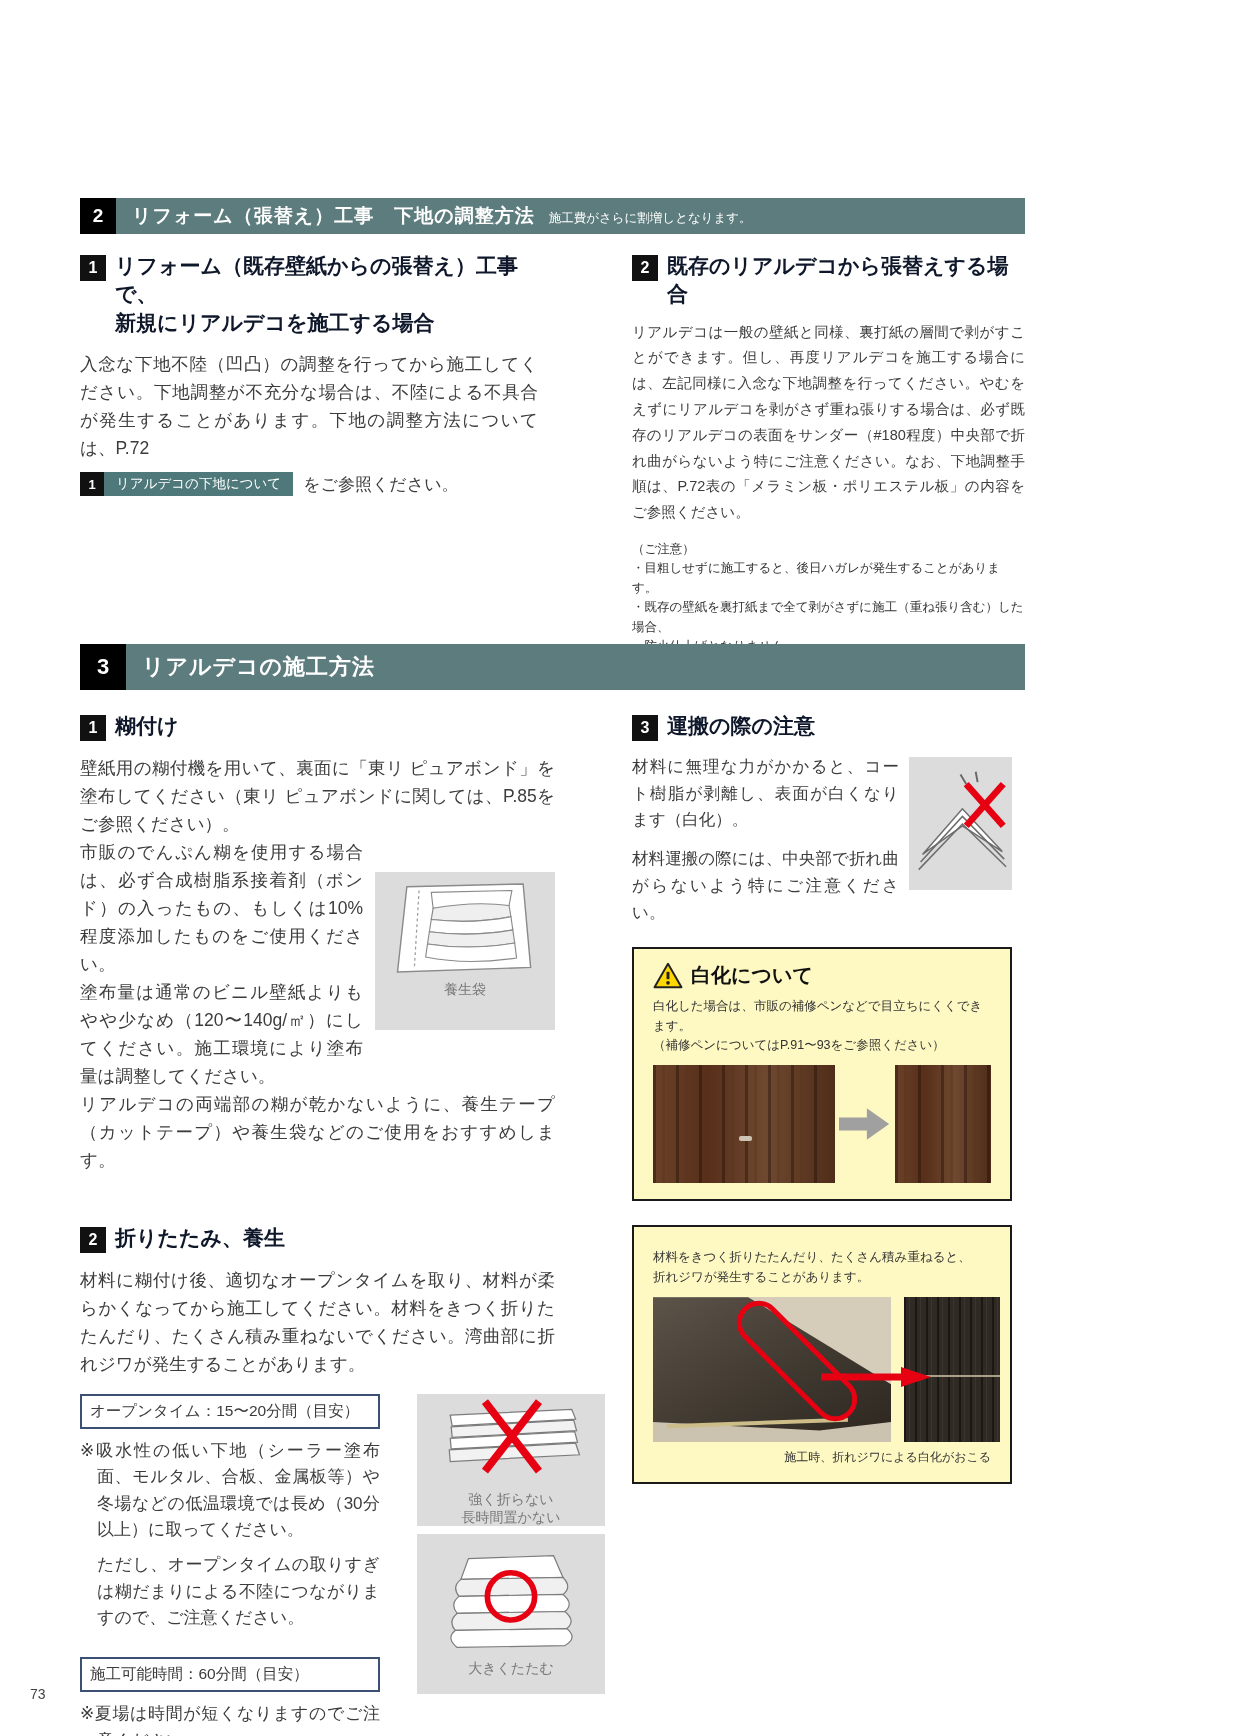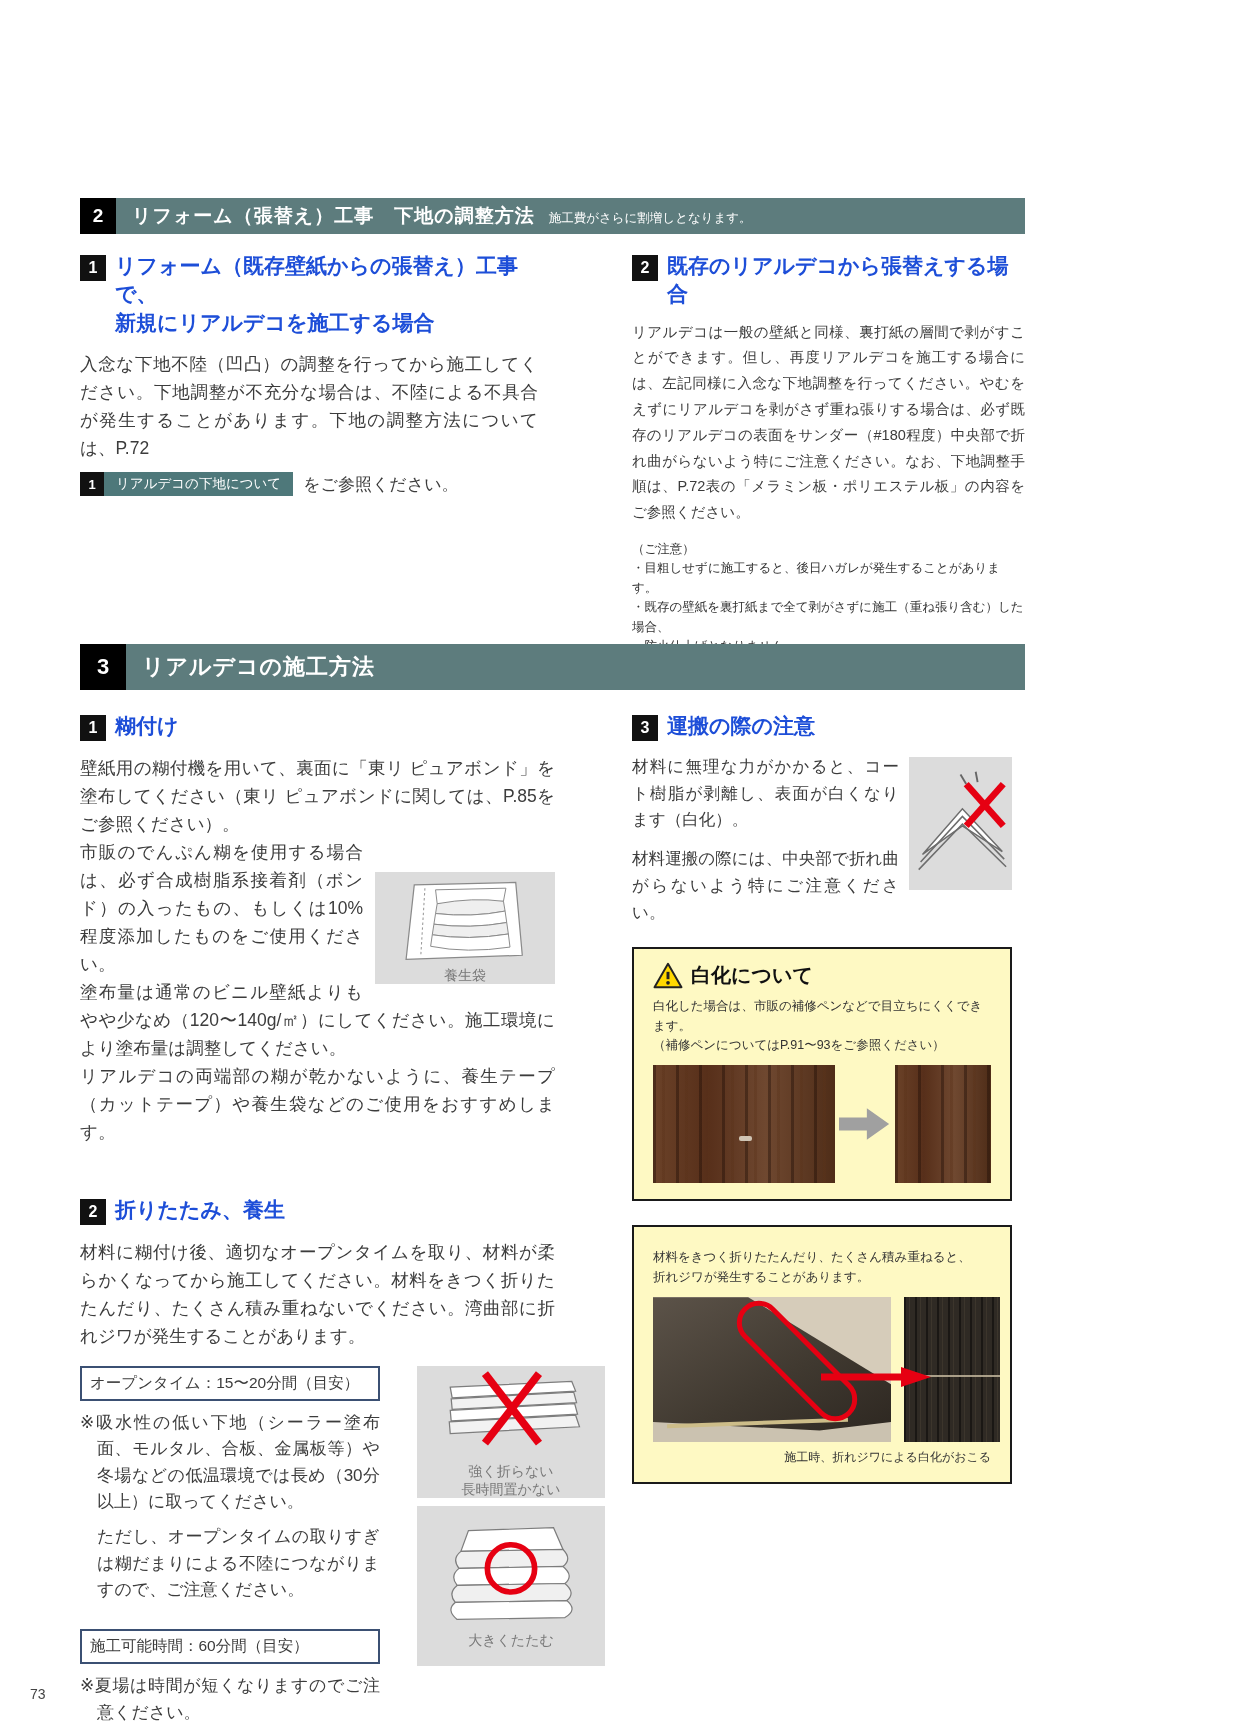--- a/index.html
+++ b/index.html
@@ -21,37 +21,37 @@
   .cols1{top:252px;width:945px;}
   .cols1 .col-l{width:458px;margin-right:94px;}
   .cols1 .col-r{width:393px;}
   .cols3{top:712px;width:945px;}
   .cols3 .col-l{width:475px;margin-right:77px;}
   .cols3 .col-r{width:380px;}
   
   .h3{display:flex;align-items:flex-start;}
   .num-badge{width:26px;height:26px;background:#111;color:#fff;font-weight:bold;font-size:16px;
              display:flex;align-items:center;justify-content:center;flex:0 0 auto;margin-top:3px;margin-right:9px;}
-  .h3-title{color:#1d4ed8;font-weight:bold;font-size:21px;line-height:1.35;}
+  .h3-title{color:#0f172a;font-weight:bold;font-size:21px;line-height:1.35;}
   .h3-title span{display:block;}
   
   .body-l{font-size:17.5px;line-height:1.6;margin-top:13px;text-align:justify;}
   .body-r{font-size:14.5px;line-height:1.78;margin-top:11px;text-align:justify;}
   .note-block{margin-top:14px;font-size:12.5px;line-height:1.55;color:#333;}
   .note-block div{display:block;}
   
   .ref-line{display:flex;align-items:center;margin-top:10px;}
   .ref-num{width:24px;height:24px;background:#111;color:#fff;font-size:13px;font-weight:bold;
            display:flex;align-items:center;justify-content:center;flex:0 0 auto;}
   .ref-label{height:24px;line-height:24px;background:#4e787a;color:#fff;font-size:13.5px;padding:0 12px;}
   .ref-suffix{font-size:17px;margin-left:10px;color:#3c3c3c;}
   
   .flow{overflow:visible;}
   .float-panel{float:right;background:#dcdcdc;display:flex;flex-direction:column;align-items:center;justify-content:flex-start;}
-  .bag-panel{width:180px;height:112px;margin:34px 0 8px 12px;padding-top:8px;box-sizing:border-box;}
+  .bag-panel{width:180px;height:158px;margin:34px 0 8px 12px;padding-top:8px;box-sizing:border-box;}
   .panel-label{font-size:14px;color:#787878;margin-top:4px;line-height:1.3;text-align:center;}
   .p-gap{margin-top:0;}
   .clear{clear:both;}
   .folding-head{margin-top:50px;}
   
   .folding-row{display:flex;margin-top:16px;gap:28px;}
   .fold-left{width:300px;flex:0 0 auto;margin-right:9px;}
   .fold-right{width:188px;flex:0 0 auto;}
   .info-box{border:2px solid #3b5073;padding:5px 8px;font-size:15.5px;color:#3c3c3c;box-sizing:border-box;}
   .fold-note{font-size:17px;line-height:1.55;margin:9px 0 0 0;text-align:justify;}

